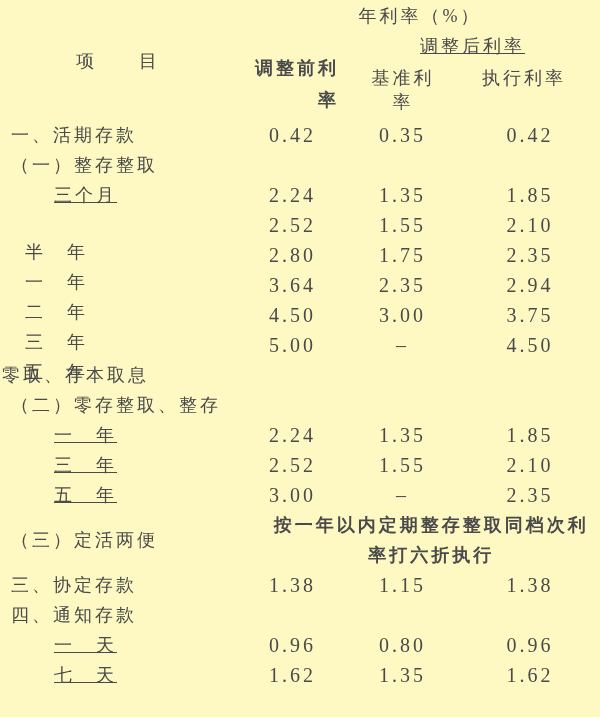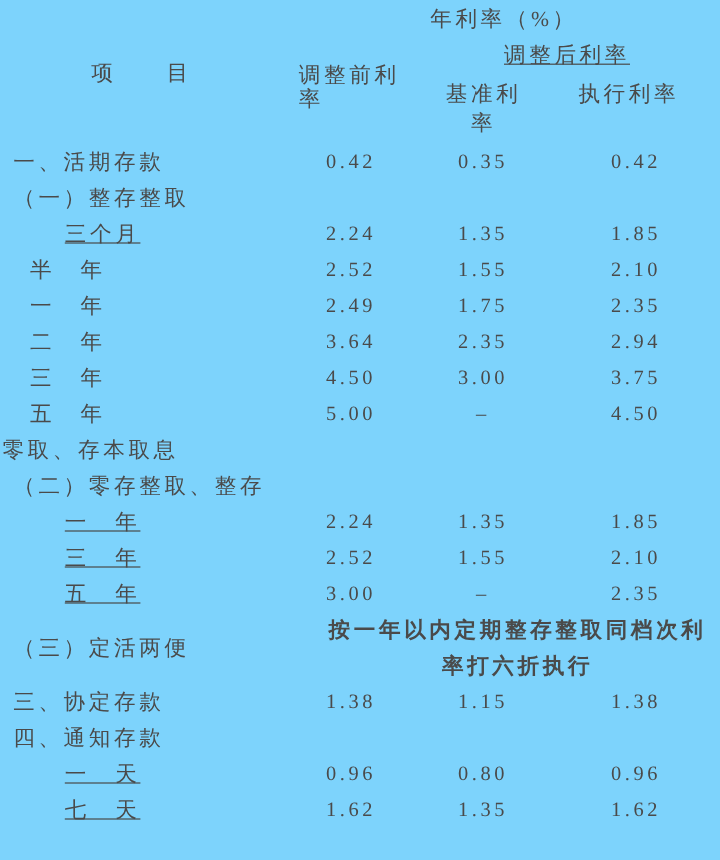--- a/index.html
+++ b/index.html
@@ -4,59 +4,59 @@
 <style>
   html, body {
     margin: 0;
     padding: 0;
     background: #ffffff;
   }
   #page {
     position: relative;
     width: 600px;
     height: 717px;
-    background: #7dd3fc;
+    background: #fef9c3;
     color: #4a4a4a;
     font-family: "Liberation Serif", "DejaVu Serif", serif;
     font-size: 18px;
     letter-spacing: 3px;
     overflow: hidden;
   }
   
   .table-head {
     position: relative;
     width: 600px;
     height: 120px;
   }
   .hd { position: absolute; line-height: 20px; }
   .hd-unit      { left: 240px; top: 6px;  width: 360px; text-align: center; }
   .hd-after     { left: 345px; top: 36px; width: 255px; text-align: center; text-decoration: underline; }
   .hd-item      { left: 76px;  top: 51px; text-align: right; }
-  .hd-pre       { left: 249px; top: 52px; width: 90px; text-align: left; line-height: 20px; word-break: break-all; }
+  .hd-pre       { left: 249px; top: 52px; width: 90px; text-align: right; line-height: 32px; word-break: break-all; font-weight: bold; }
   .hd-base      { left: 369px; top: 66px; width: 68px; text-align: center; line-height: 24px; word-break: break-all; }
   .hd-exec      { left: 478px; top: 68px; width: 92px; text-align: center; }
   
   .table-body { position: relative; width: 600px; }
   .row {
     display: flex;
     height: 30px;
     line-height: 30px;
   }
   .lbl {
     width: 240px;
     box-sizing: border-box;
     white-space: nowrap;
   }
   .ind-0 { padding-left: 2px; }
   .ind-a { padding-left: 11px; }
-  .ind-b { padding-left: 25px; }
+  .ind-b { padding-left: 25px; margin-top: 27px; }
   .ind-c { padding-left: 54px; text-decoration: underline; }
   .cell {
     text-align: center;
-    font-size: 17px;
+    font-size: 20px;
   }
   .c-pre  { width: 105px; }
   .c-base { width: 115px; }
   .c-exec { width: 140px; }
   
   .note-row { height: 60px; gap: 37px; }
   .note-row .lbl { line-height: 60px; }
   .note-wrap { width: 360px; display: flex; align-items: center; }
   .note {
     width: 332px;
@@ -107,21 +107,21 @@
 
     <div class="row">
       <div class="lbl ind-b">半　年</div>
       <div class="cell c-pre">2.52</div>
       <div class="cell c-base">1.55</div>
       <div class="cell c-exec">2.10</div>
     </div>
 
     <div class="row">
       <div class="lbl ind-b">一　年</div>
-      <div class="cell c-pre">2.49</div>
+      <div class="cell c-pre">2.80</div>
       <div class="cell c-base">1.75</div>
       <div class="cell c-exec">2.35</div>
     </div>
 
     <div class="row">
       <div class="lbl ind-b">二　年</div>
       <div class="cell c-pre">3.64</div>
       <div class="cell c-base">2.35</div>
       <div class="cell c-exec">2.94</div>
     </div>

